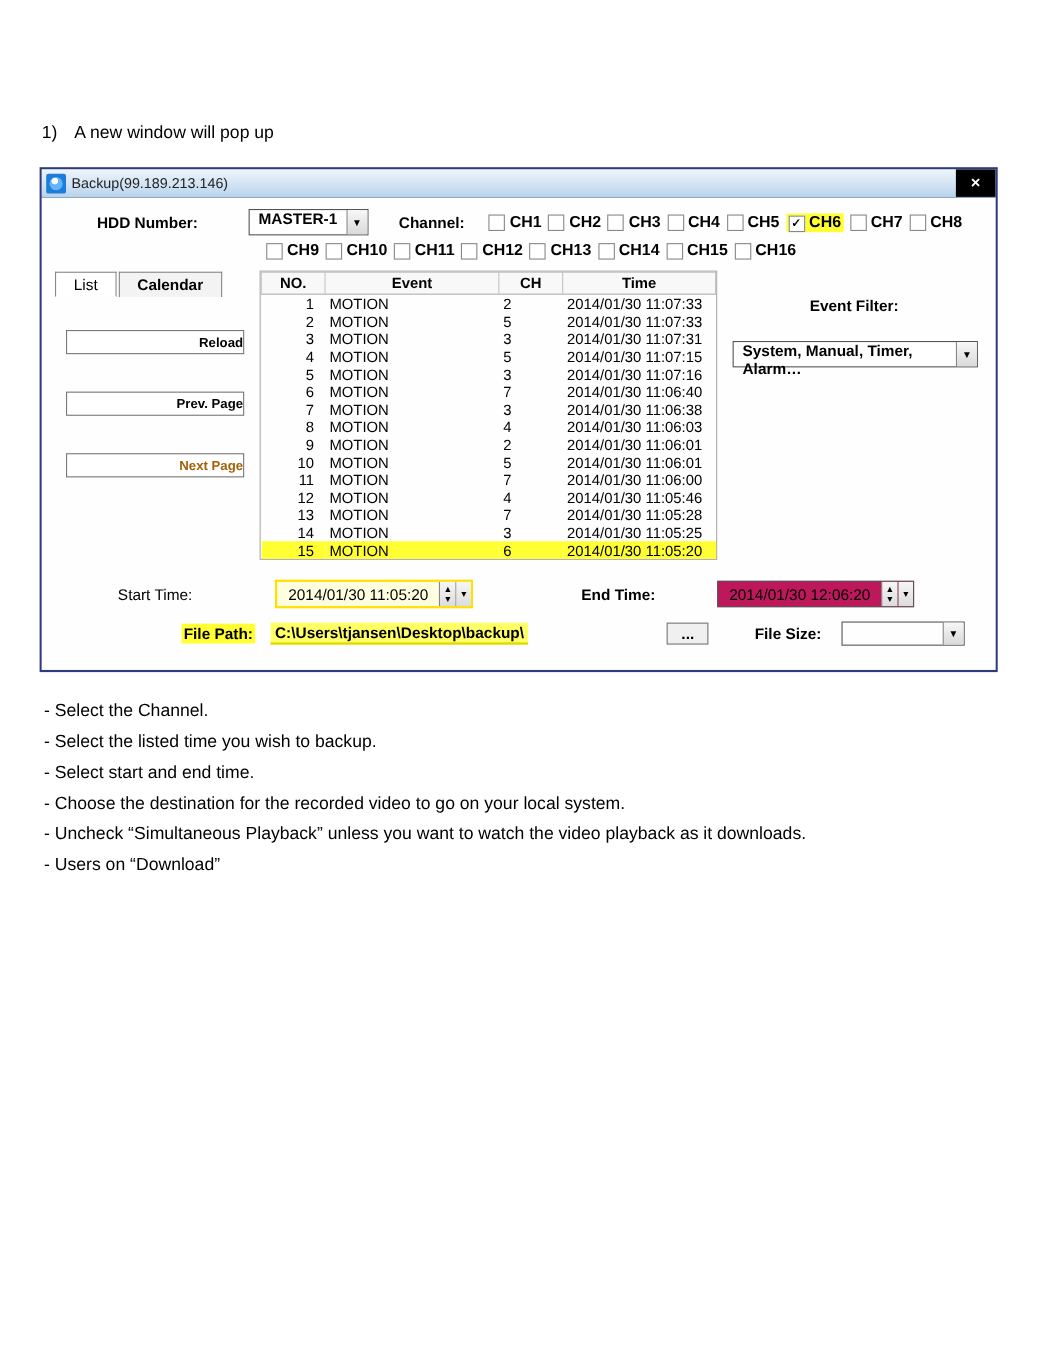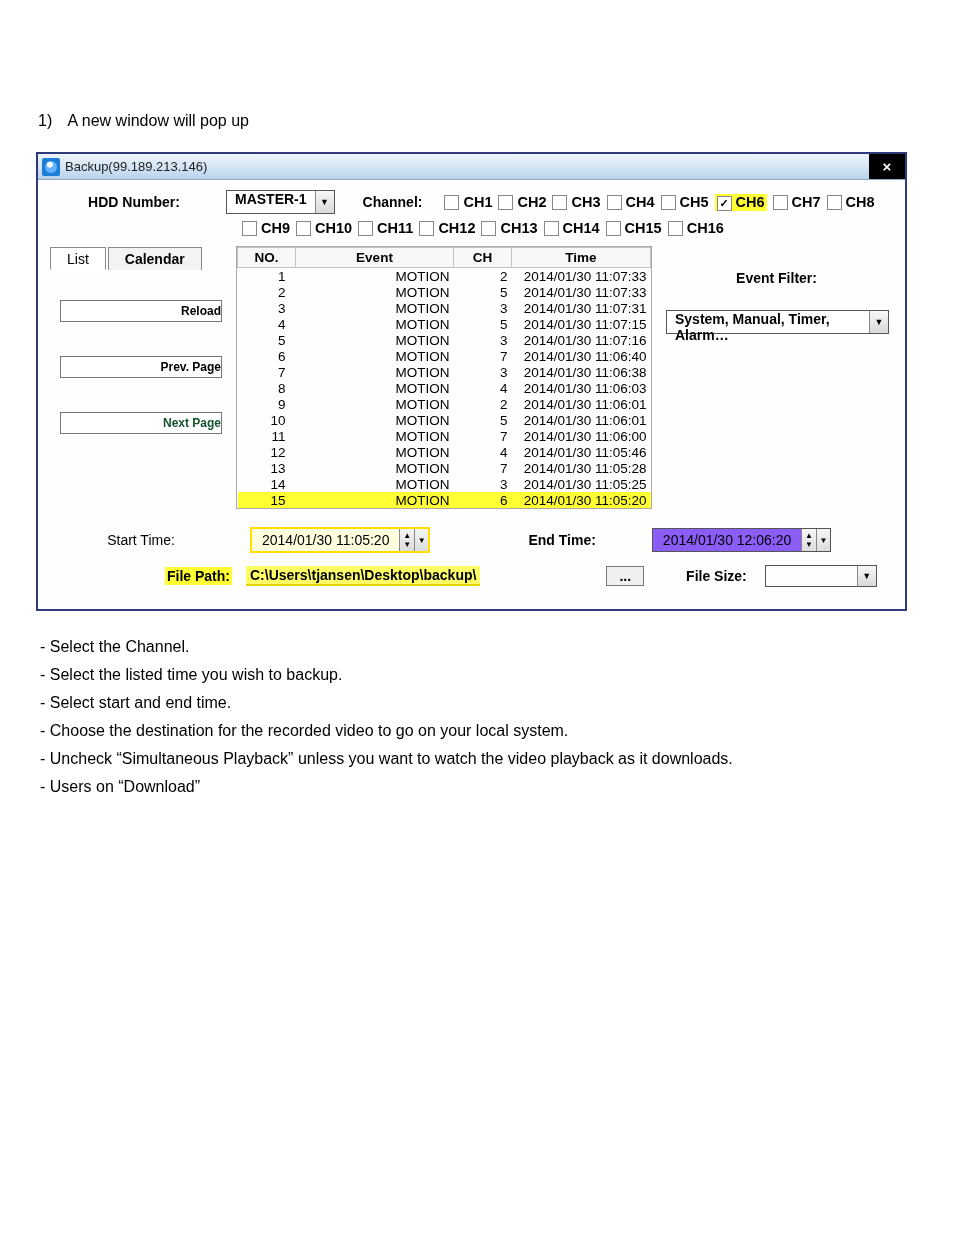--- a/index.html
+++ b/index.html
@@ -27,37 +27,37 @@
   .top2{margin-left:192px;margin-bottom:10px}
   
   .midwrap{display:flex;gap:4px}
   .navcol{width:182px}
   .tabs{display:flex}
   .tab{border:1px solid #888;border-bottom:none;padding:3px 16px 2px 16px;font-size:14px;background:#f3f3f3;position:relative;top:1px}
   .tab.active{background:#fff;border-bottom:1px solid #fff;font-weight:normal}
   .tab + .tab{margin-left:2px;font-weight:bold}
   .tabbody{border:1px solid transparent;padding-top:30px}
   .navbtn{display:block;width:160px;margin:0 auto 34px auto;border:1px solid #777;background:#fff;padding:3px 0;text-align:right;font-weight:bold;font-size:12px}
-  .navbtn.disabled{color:#14532d}
+  .navbtn.disabled{color:#a16207}
   .listcol{flex:0 0 414px;border:1px solid #aaa}
   .listcol table{border-collapse:collapse;width:100%;font-size:13.5px}
   .listcol th{font-weight:bold;border:1px solid #c3c3c3;padding:2px 4px;background:#f8f8f8;text-align:center}
-  .listcol td{padding:0 4px;text-align:right;height:16px;font-size:13.5px}
+  .listcol td{padding:0 4px;text-align:left;height:16px;font-size:13.5px}
   .listcol td.no{text-align:right;padding-right:10px;width:44px}
   .listcol td.ev{width:150px}
   .listcol td.ch{width:50px}
   .listcol tr.sel td{background:#ffff33}
   .filtercol{flex:1;padding:4px 6px 0 10px}
   .filtercol .flabel{font-weight:bold;text-align:center;margin:20px 0 24px 0}
   .filtercol .select{width:100%;display:flex}
   .filtercol .select .sv{flex:1;font-weight:bold}
   
   .timerow{display:flex;align-items:center;margin:18px 0 12px 0;gap:10px}
   .timerow .tl{width:182px;text-align:center;font-weight:normal;padding-right:8px}
-  .timebox{display:inline-flex;align-items:center;height:22px;border:1px solid #555;background:#8b5cf6}
+  .timebox{display:inline-flex;align-items:center;height:22px;border:1px solid #555;background:#be185d}
   .timebox .tv{padding:0 10px;font-size:14px}
   .timebox .spin{width:28px;align-self:stretch;border-left:1px solid #888;display:flex}
   .timebox .spin span{flex:1;display:flex;align-items:center;justify-content:center;font-size:8px;background:linear-gradient(#f6f6f6,#dcdcdc)}
   .timebox .spin span:first-child{border-right:1px solid #888}
   .timebox.hl{border:2px solid #ffe000;background:#ffffe0}
   .etl{font-weight:bold;margin-left:88px;margin-right:46px}
   
   .fprow{display:flex;align-items:center;gap:6px;margin:4px 0 8px 0}
   .fprow .fl{width:182px;text-align:right;padding-right:8px}
   .fprow .fl span{font-weight:bold;background:#ffff33;padding:1px 2px}

